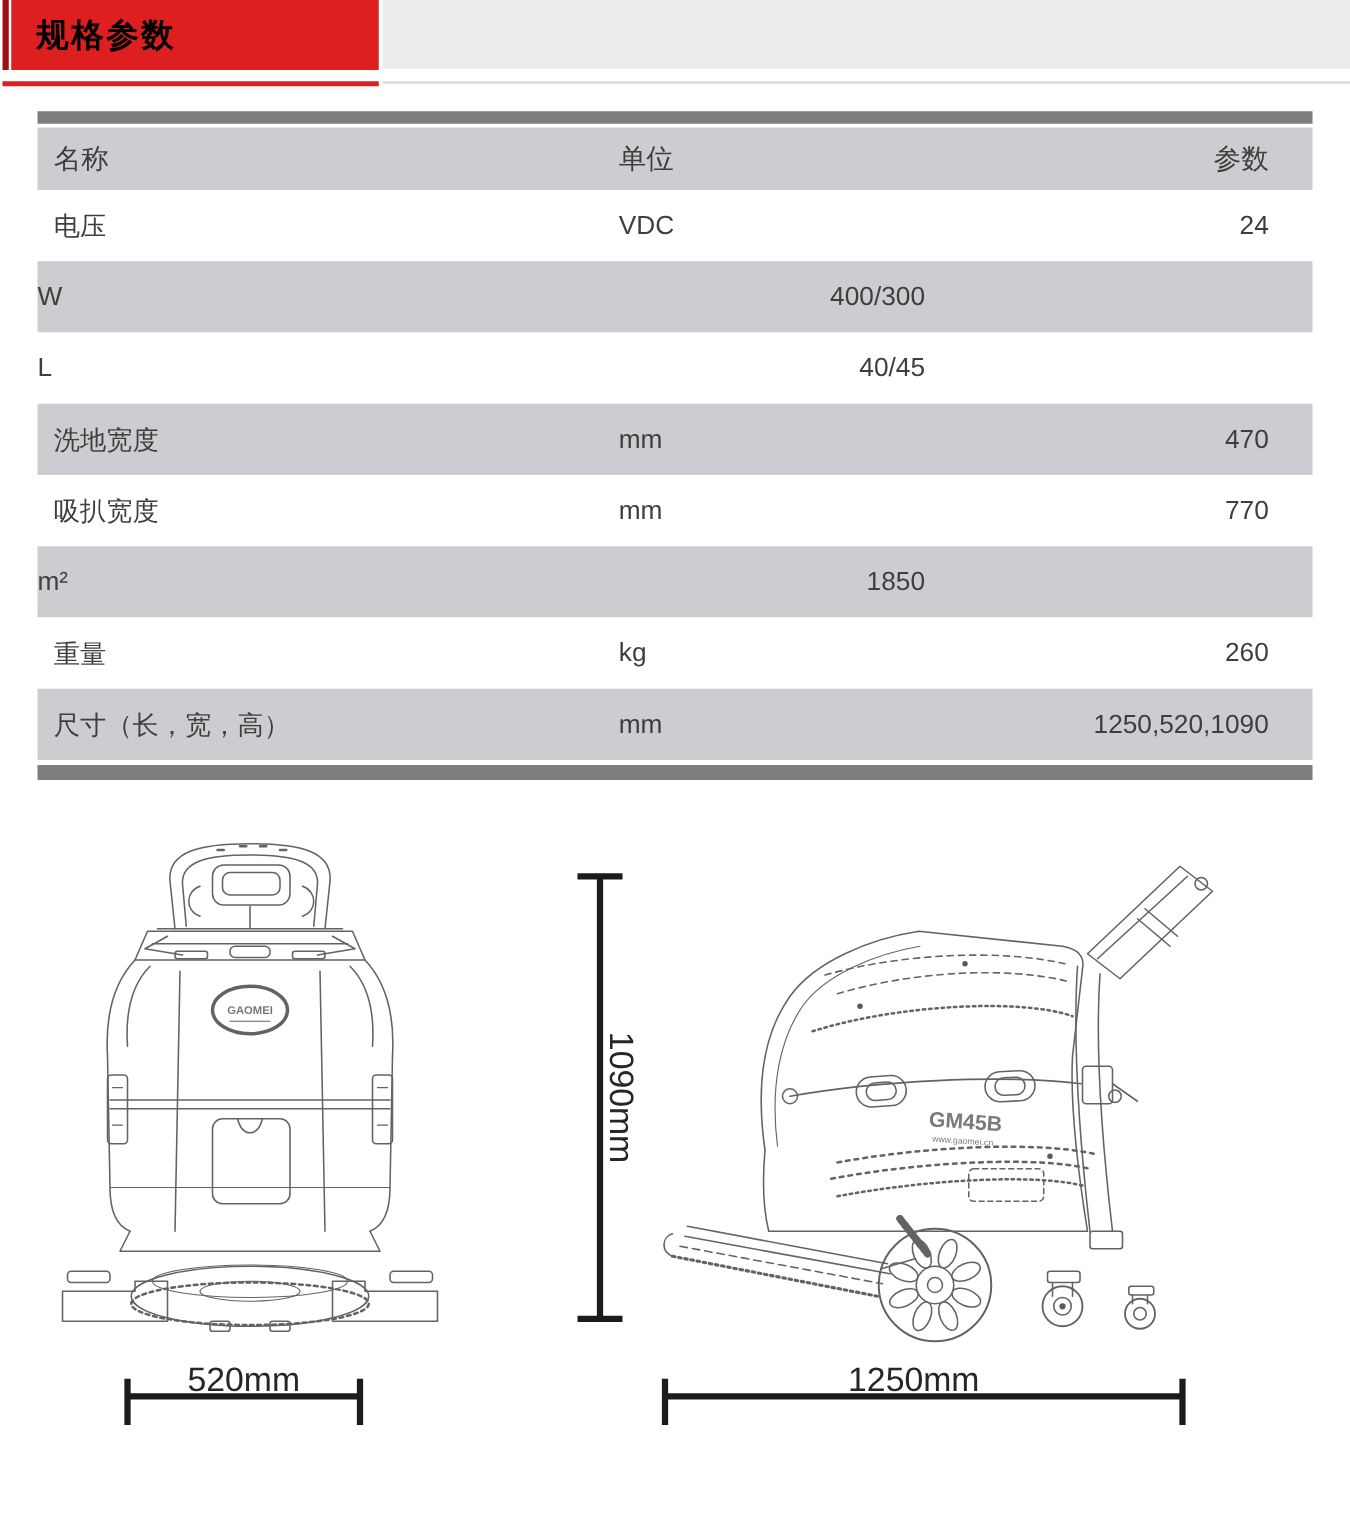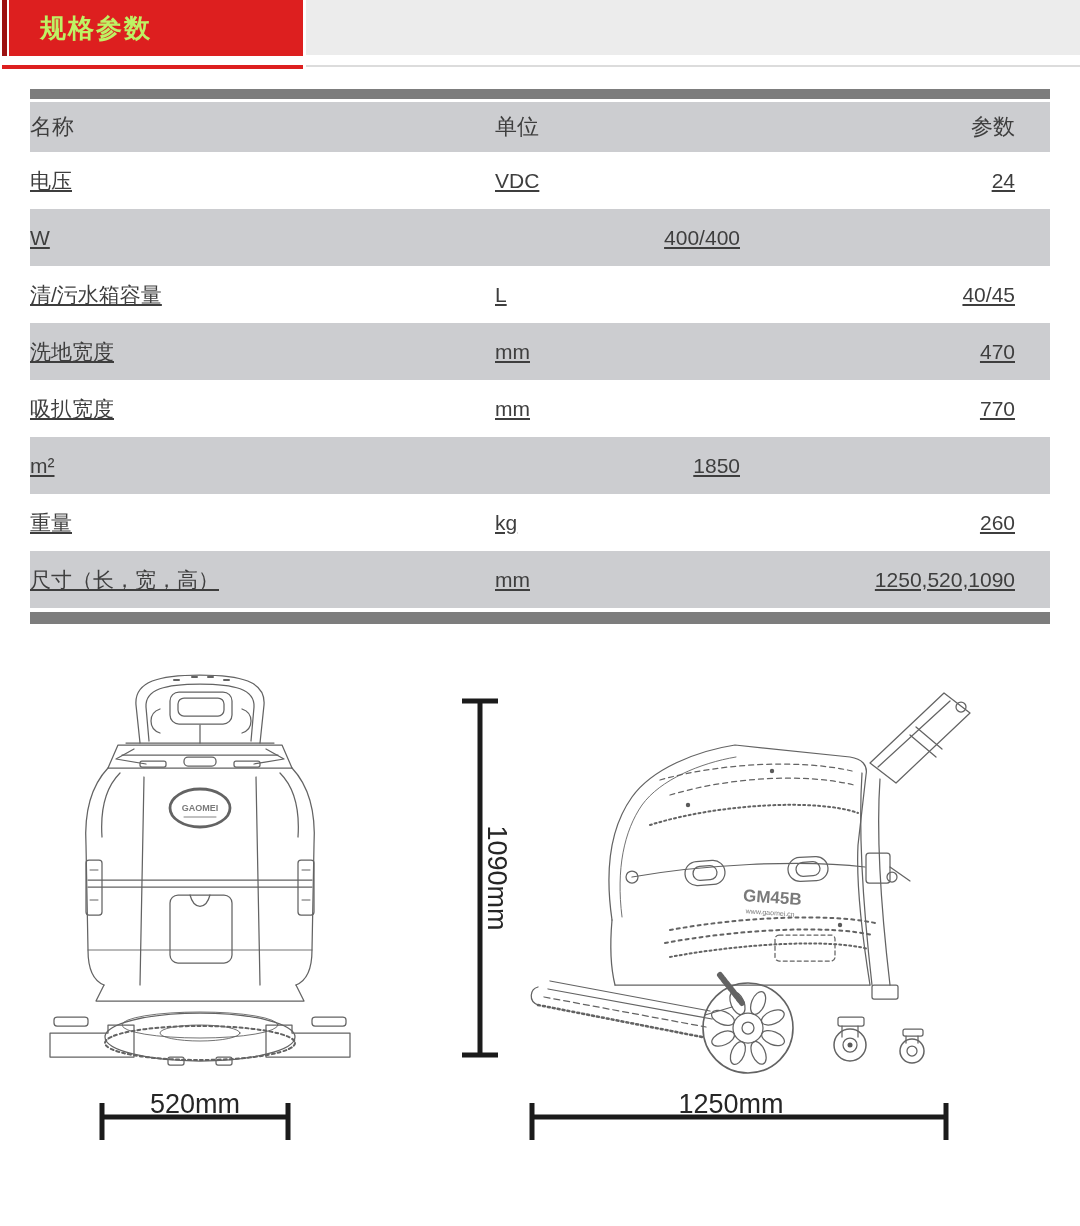--- a/index.html
+++ b/index.html
@@ -4,36 +4,36 @@
 <style>
   * { margin:0; padding:0; box-sizing:border-box; }
   html,body { background:#fff; }
   body { font-family:"Liberation Sans","DejaVu Sans",sans-serif; color:#3e3e3e; }
   #stage { position:relative; width:1080px; height:1226px; background:#fff; overflow:hidden; }
 
   
   .banner-stripe { position:absolute; left:2px; top:0; width:5px; height:56px; background:#9c1212; }
   .banner-red   { position:absolute; left:9px; top:0; width:294px; height:56px; background:#dd1f1f;
                   display:flex; align-items:center; }
-  .banner-red .title { color:#bef264; font-size:26px; font-weight:bold; letter-spacing:2px; padding-left:31px; }
+  .banner-red .title { color:#000000; font-size:26px; font-weight:bold; letter-spacing:2px; padding-left:20px; }
   .banner-gray  { position:absolute; left:306px; top:0; width:774px; height:55px; background:#ececec; }
   .banner-underline-red  { position:absolute; left:2px;  top:65px; width:301px; height:4px; background:#dd1f1f; }
   .banner-underline-gray { position:absolute; left:306px; top:65px; width:774px; height:2px; background:#dcdcdc; }
 
   
   .spec-table { position:absolute; left:30px; top:89px; width:1020px; }
   .tbar { height:10px; background:#7d7d7d; }
   .tbar.bottom { height:12px; }
   .tgap { height:3px; }
   .tgap2 { height:4px; }
   .trow { display:grid; grid-template-columns:465px 280px 1fr; align-items:center; }
-  .trow .c-name  { }
+  .trow .c-name  { padding-left:13px; }
   .trow .c-value { text-align:right; padding-right:35px; }
   .trow.head { height:50px; background:#cccdd0; font-size:22px; }
-  .trow.data { height:57px; font-size:21px;text-decoration:underline; }
+  .trow.data { height:57px; font-size:21px; }
   .trow.gray { background:#cccdd0; }
   .trow.white { background:#ffffff; }
 
   
   .lineart { position:absolute; }
   .lineart path, .lineart ellipse, .lineart circle, .lineart rect, .lineart line, .lineart polyline {
       stroke:#636363; stroke-width:1.25; fill:none; stroke-linecap:round; stroke-linejoin:round; }
   .lineart .bold { stroke-width:2.8; }
   .lineart .dot  { fill:#5a5a5a; stroke:none; }
   .lineart text  { stroke:none; fill:#7a7a7a; }
@@ -61,24 +61,23 @@
       <div class="c-unit">单位</div>
       <div class="c-value">参数</div>
     </div>
     <div class="trow data white">
       <div class="c-name">电压</div>
       <div class="c-unit">VDC</div>
       <div class="c-value">24</div>
     </div>
     <div class="trow data gray">
       <div class="c-unit">W</div>
-      <div class="c-value">400/400</div>
-    </div>
-    <div class="trow data white">
-      <div class="c-name">清/污水箱容量</div>
+      <div class="c-value">400/300</div>
+    </div>
+    <div class="trow data white">
       <div class="c-unit">L</div>
       <div class="c-value">40/45</div>
     </div>
     <div class="trow data gray">
       <div class="c-name">洗地宽度</div>
       <div class="c-unit">mm</div>
       <div class="c-value">470</div>
     </div>
     <div class="trow data white">
       <div class="c-name">吸扒宽度</div>

